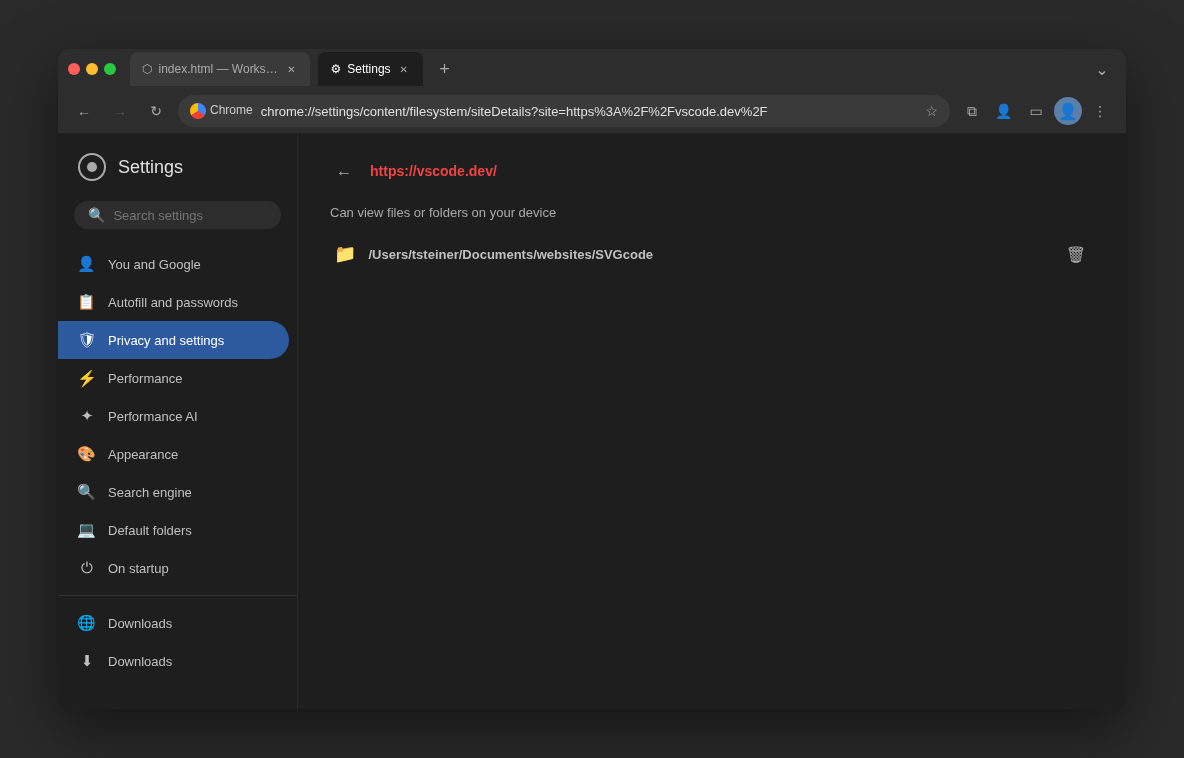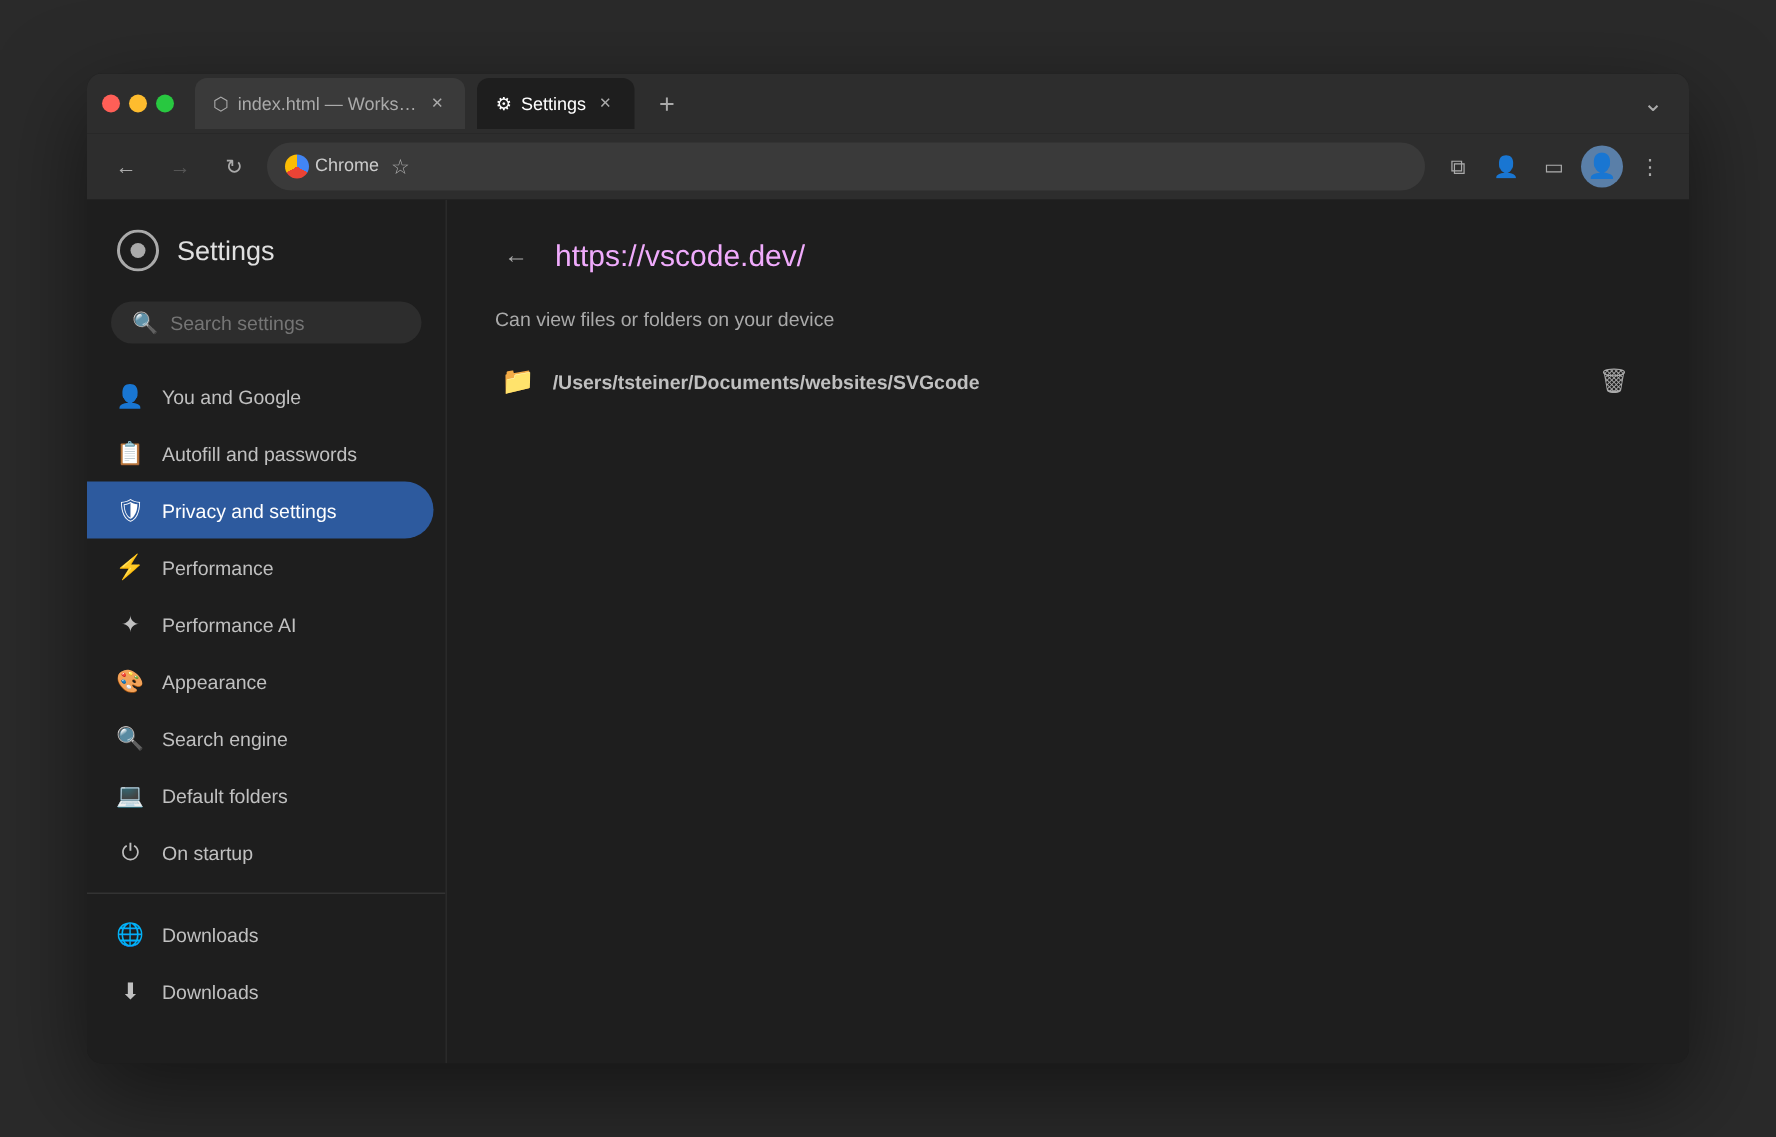--- a/index.html
+++ b/index.html
@@ -310,23 +310,23 @@
       border-radius: 50%;
       display: flex;
       align-items: center;
       justify-content: center;
       color: #aaa;
       cursor: pointer;
       font-size: 16px;
     }
 
     .site-url {
-      font-size: 20px;
-      color: #f0abfc;
-      font-weight: 400;
+      font-size: 14px;
+      color: #ef4444;
+      font-weight: 700;
     }
 
     .section-label {
       font-size: 13px;
       color: #aaa;
       margin-bottom: 12px;
     }
 
     .file-entry {
       display: flex;
@@ -401,20 +401,21 @@
     </div>
     <div class="toolbar-nav-btn">
       <span>↻</span>
     </div>
 
     <div class="address-bar">
       <div class="address-bar-chrome-icon">
         <div class="chrome-circle"></div>
         <span>Chrome</span>
       </div>
+      <span class="address-text">chrome://settings/content/filesystem/siteDetails?site=https%3A%2F%2Fvscode.dev%2F</span>
       <span style="color:#aaa;font-size:14px;">☆</span>
     </div>
 
     <div class="toolbar-right">
       <div class="toolbar-icon-btn">
         <span>⧉</span>
       </div>
       <div class="toolbar-icon-btn">
         <span>👤</span>
       </div>

